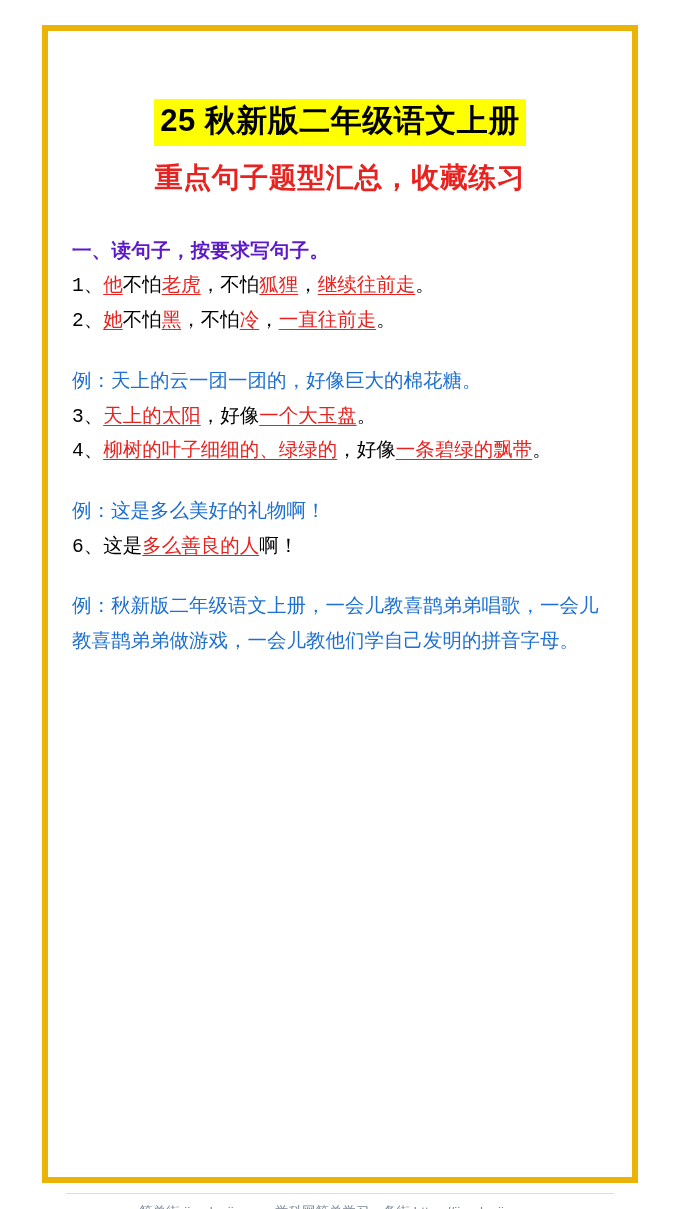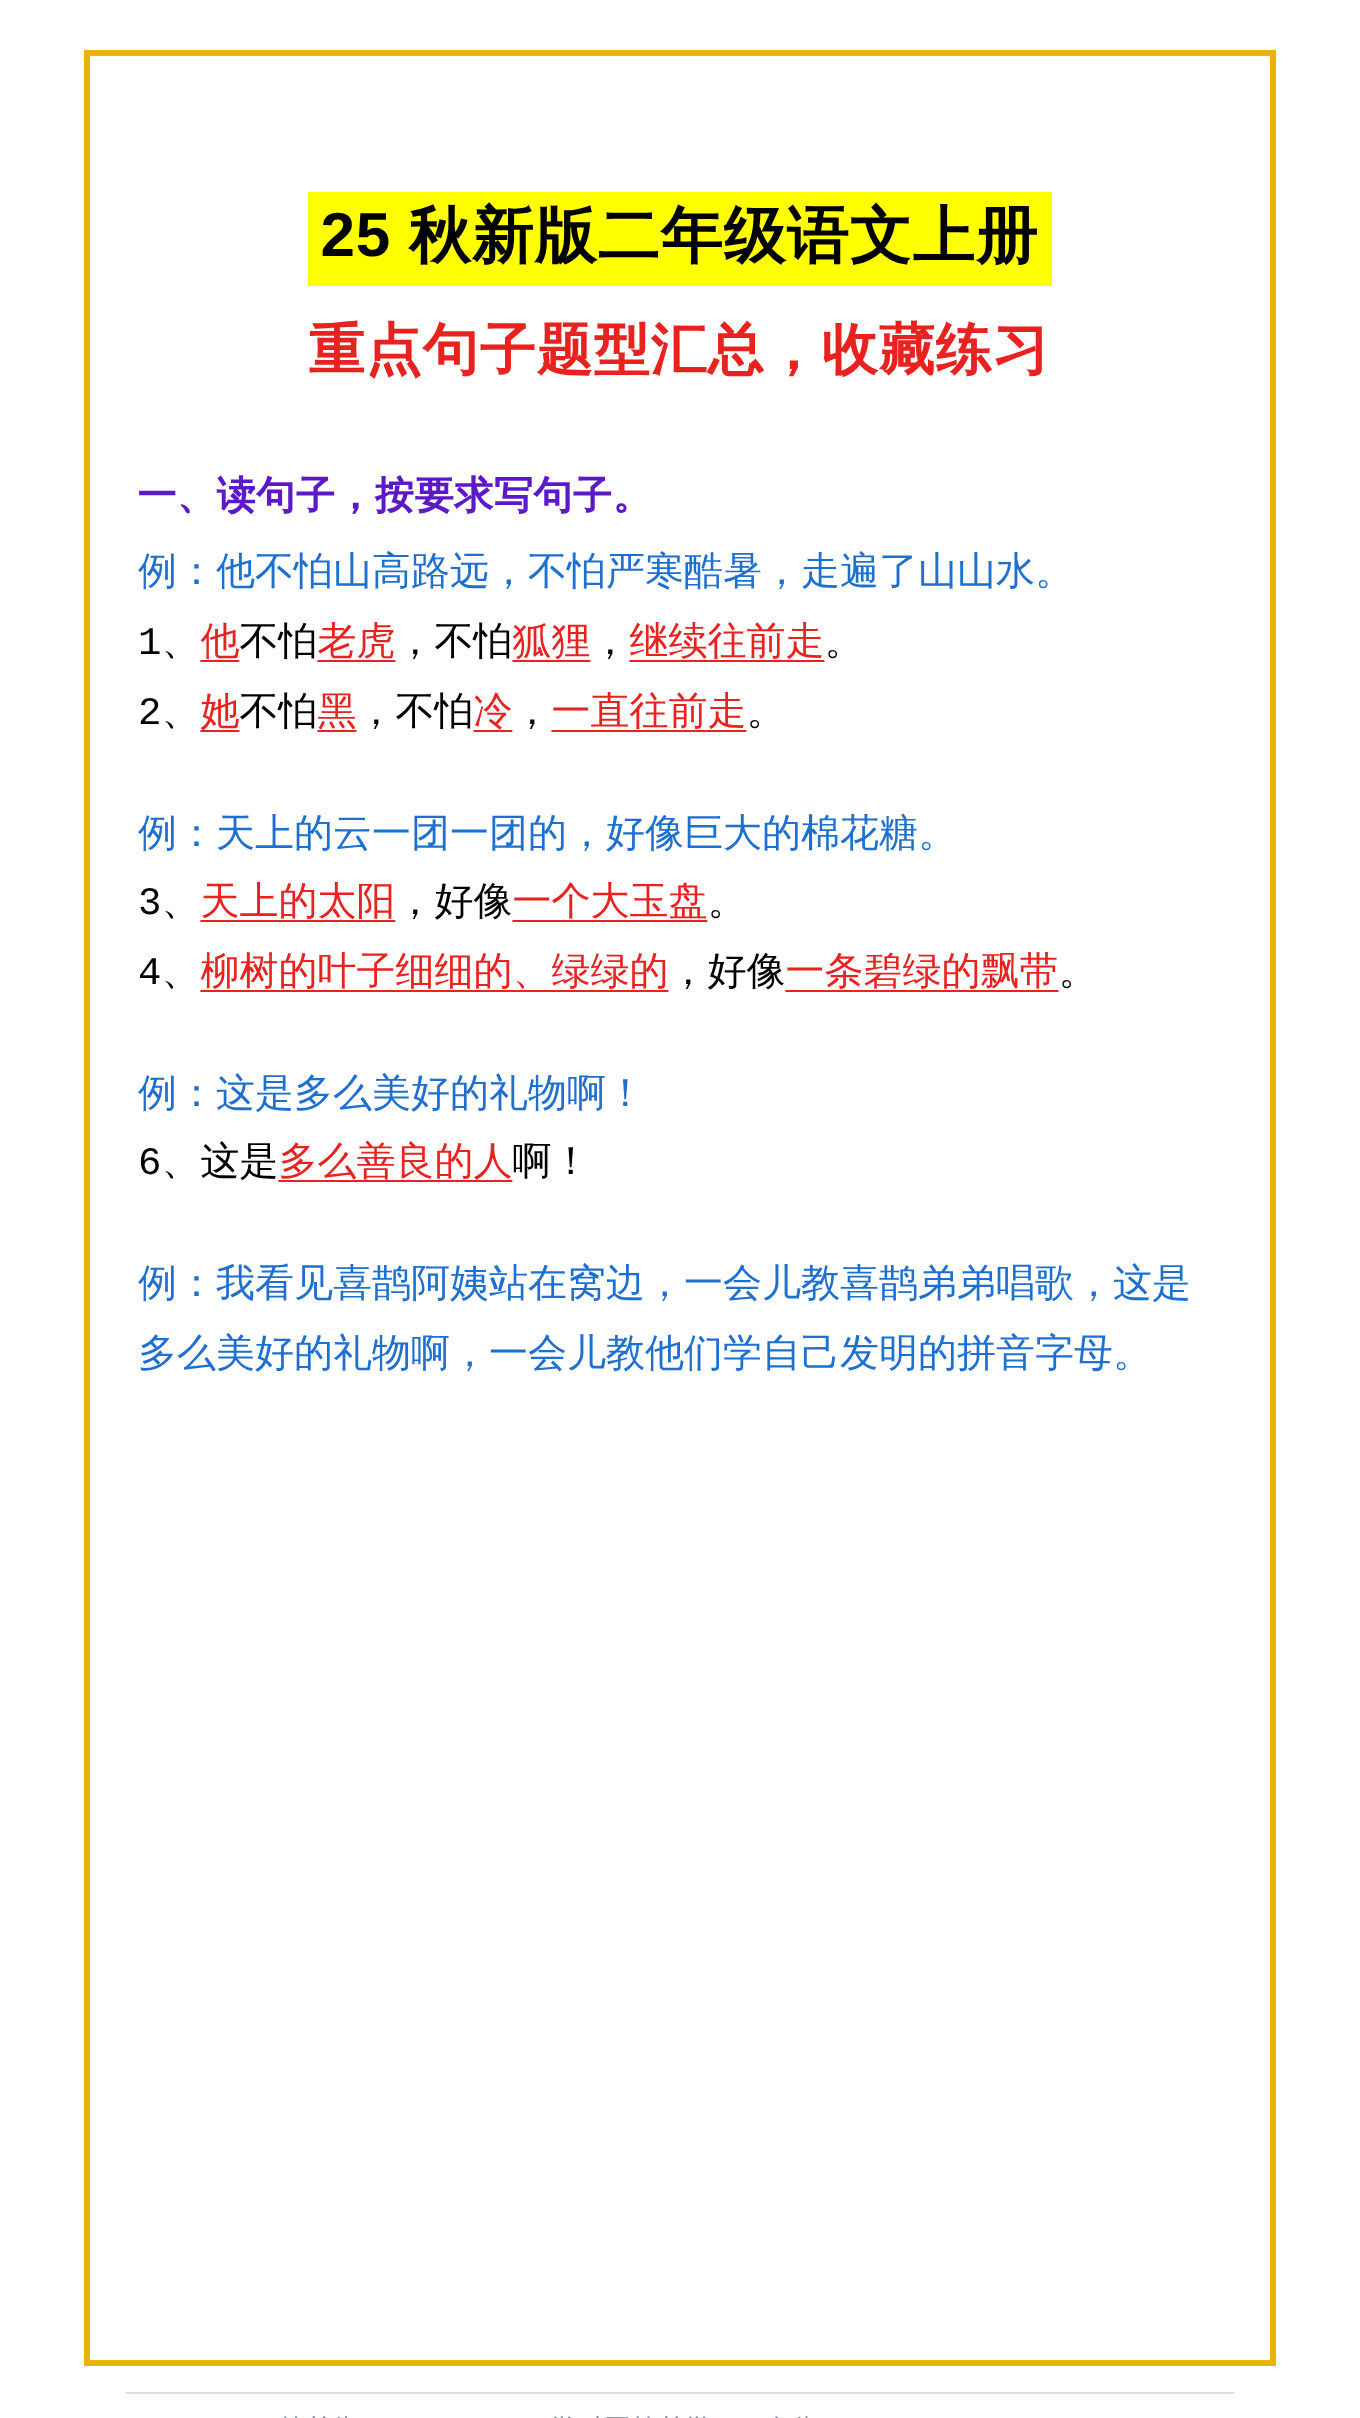--- a/index.html
+++ b/index.html
@@ -13,21 +13,21 @@
     font-family: "Liberation Sans", "DejaVu Sans", sans-serif;
     position: relative;
     overflow: hidden;
   }
   .page-frame {
     position: absolute;
     left: 42px;
     top: 25px;
     width: 596px;
     height: 1158px;
-    border: 3px solid #eab308;
+    border: 6px solid #eab308;
     box-sizing: border-box;
     background: #ffffff;
   }
   .inner {
     padding: 0 24px;
     box-sizing: border-box;
     width: 100%;
     height: 100%;
     position: relative;
   }
@@ -99,30 +99,29 @@
   <div class="inner">
 
     <div class="title-wrap">
       <div class="title-main">25 秋新版二年级语文上册</div>
       <div class="title-sub">重点句子题型汇总，收藏练习</div>
     </div>
 
     <div class="content">
       <div class="sect-head">一、读句子，按要求写句子。</div>
       <div id="blocks-root">
-          <div class="ex"><span>例：</span><span>他不怕山高路远，不怕严寒酷暑，走遍了山山水。</span></div>
           <div class="q"><span>1、</span><span class="r">他</span><span>不怕</span><span class="r">老虎</span><span>，不怕</span><span class="r">狐狸</span><span>，</span><span class="r">继续往前走</span><span>。</span></div>
           <div class="q"><span>2、</span><span class="r">她</span><span>不怕</span><span class="r">黑</span><span>，不怕</span><span class="r">冷</span><span>，</span><span class="r">一直往前走</span><span>。</span></div>
           <div class="gap"></div>
           <div class="ex"><span>例：</span><span>天上的云一团一团的，好像巨大的棉花糖。</span></div>
           <div class="q"><span>3、</span><span class="r">天上的太阳</span><span>，好像</span><span class="r">一个大玉盘</span><span>。</span></div>
           <div class="q"><span>4、</span><span class="r">柳树的叶子细细的、绿绿的</span><span>，好像</span><span class="r">一条碧绿的飘带</span><span>。</span></div>
           <div class="gap"></div>
           <div class="ex"><span>例：</span><span>这是多么美好的礼物啊！</span></div>
           <div class="q"><span>6、</span><span>这是</span><span class="r">多么善良的人</span><span>啊！</span></div>
           <div class="gap"></div>
-          <div class="ex"><span>例：</span><span>我看见喜鹊阿姨站在窝边，一会儿教喜鹊弟弟唱歌，这是多么美好的礼物啊，一会儿教他们学自己发明的拼音字母。</span></div>
+          <div class="ex"><span>例：</span><span>秋新版二年级语文上册，一会儿教喜鹊弟弟唱歌，一会儿教喜鹊弟弟做游戏，一会儿教他们学自己发明的拼音字母。</span></div>
         </div>
     </div>
 
     <div class="footer">简单街-jiandanjie.com-学科网简单学习一条街 https://jiandanjie.com</div>
   </div>
 </div>
 
 </body></html>

